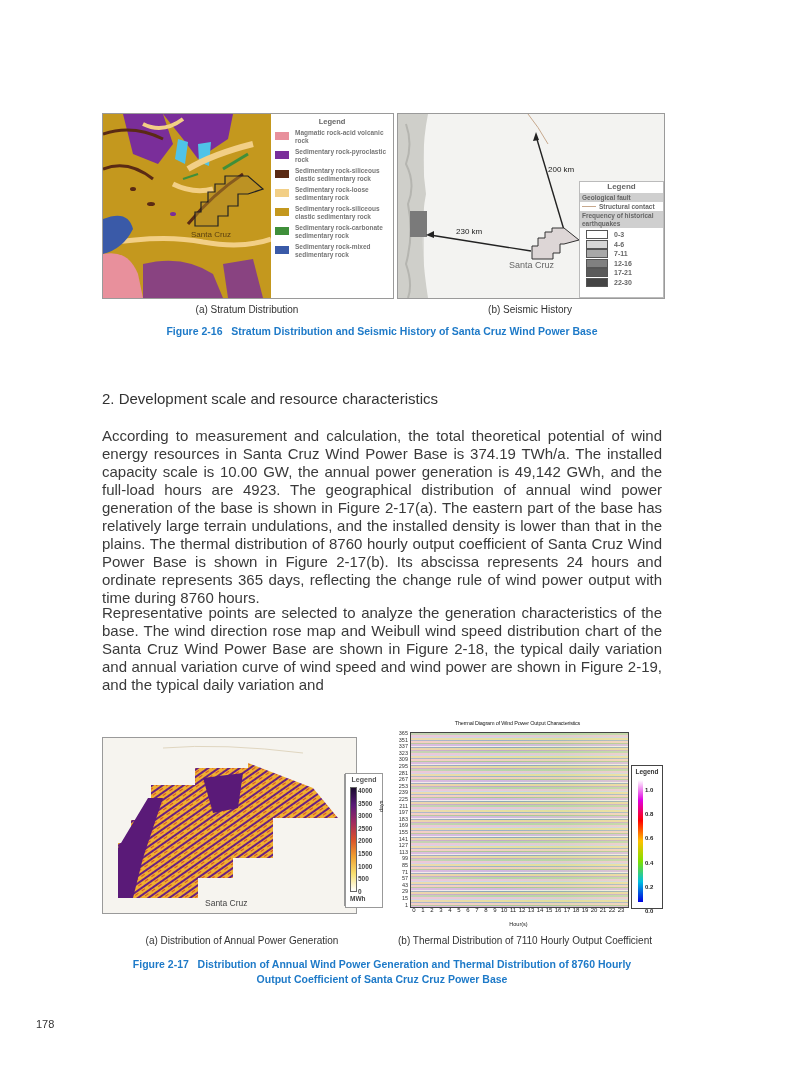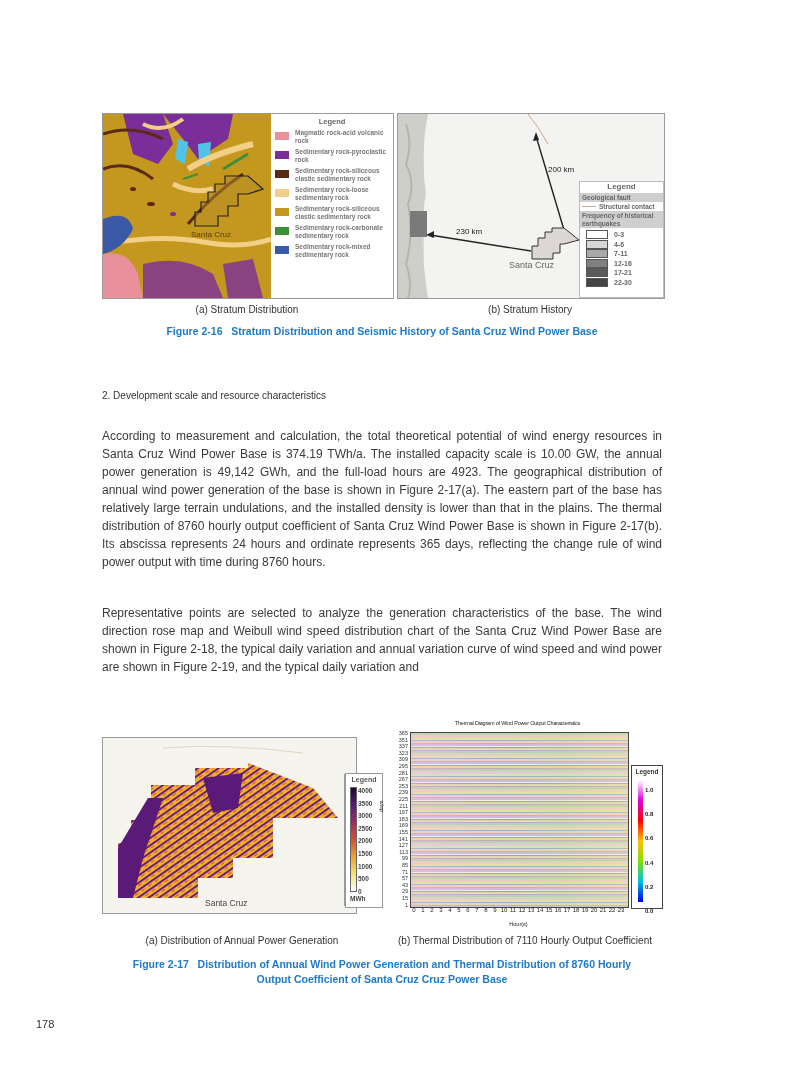--- a/index.html
+++ b/index.html
@@ -1,22 +1,22 @@
 <!DOCTYPE html>
 <html><head>
 <meta charset="utf-8">
 <style>
   html,body{margin:0;padding:0;background:#fff;}
   body{width:793px;height:1077px;position:relative;overflow:hidden;font-family:"Liberation Sans",sans-serif;color:#3a3a3a;}
   .abs{position:absolute;}
   .fig-frame{position:absolute;border:1px solid #9a9a9a;overflow:hidden;background:#fff;}
   .sub-cap{position:absolute;font-size:10px;color:#333;text-align:center;}
   .fig-cap{position:absolute;font-size:10.5px;font-weight:bold;color:#1e7ac8;text-align:center;line-height:15px;}
-  .section-head{position:absolute;left:102px;top:390px;font-size:10px;color:#333;}
-  .para{position:absolute;left:102px;width:560px;font-size:12px;line-height:18px;color:#3a3a3a;text-align:justify;text-align-last:left;margin:0;}
+  .section-head{position:absolute;left:102px;top:390px;font-size:15px;color:#333;}
+  .para{position:absolute;left:102px;width:560px;font-size:15px;line-height:18px;color:#3a3a3a;text-align:justify;text-align-last:left;margin:0;}
   .legend-box{position:absolute;background:#fff;font-weight:bold;}
   .leg-row{display:flex;align-items:flex-start;margin-bottom:3px;}
   .swatch{width:14px;height:8px;margin-right:6px;margin-top:3px;flex:none;}
   .leg-text{font-size:6.5px;line-height:8px;color:#777;}
   .seis-leg-row{display:flex;align-items:center;height:9.5px;}
   .seis-sw{width:20px;height:7px;border:1px solid #555;margin-right:6px;margin-left:6px;}
   .seis-txt{font-size:7px;color:#666;}
   .ytick{position:absolute;right:0;font-size:5.5px;color:#333;line-height:6px;}
   .xtick{position:absolute;font-size:6px;color:#222;transform:translateX(-50%);}
   .page-num{position:absolute;left:36px;top:1018px;font-size:11px;color:#333;}
@@ -130,21 +130,21 @@
         </div>
       <div class="seis-leg-row">
           <span class="seis-sw" style="background:#444;"></span>
           <span class="seis-txt">22-30</span>
         </div>
     </div>
   </div>
 </div>
 
 <div class="sub-cap" style="left:102px;top:304px;width:290px;text-align:center;">(a) Stratum Distribution</div>
-<div class="sub-cap" style="left:397px;top:304px;width:266px;">(b) Stratum History</div>
+<div class="sub-cap" style="left:397px;top:304px;width:266px;">(b) Seismic History</div>
 <div class="fig-cap" style="left:102px;top:324px;width:560px;">Figure 2-16&nbsp;&nbsp;&nbsp;Stratum Distribution and Seismic History of Santa Cruz Wind Power Base</div>
 
 <div class="section-head">2. Development scale and resource characteristics</div>
 <p class="para" style="top:427px;">According to measurement and calculation, the total theoretical potential of wind energy resources in Santa Cruz Wind Power Base is 374.19 TWh/a. The installed capacity scale is 10.00 GW, the annual power generation is 49,142 GWh, and the full-load hours are 4923. The geographical distribution of annual wind power generation of the base is shown in Figure 2-17(a). The eastern part of the base has relatively large terrain undulations, and the installed density is lower than that in the plains. The thermal distribution of 8760 hourly output coefficient of Santa Cruz Wind Power Base is shown in Figure 2-17(b). Its abscissa represents 24 hours and ordinate represents 365 days, reflecting the change rule of wind power output with time during 8760 hours.</p>
 <p class="para" style="top:604px;">Representative points are selected to analyze the generation characteristics of the base. The wind direction rose map and Weibull wind speed distribution chart of the Santa Cruz Wind Power Base are shown in Figure 2-18, the typical daily variation and annual variation curve of wind speed and wind power are shown in Figure 2-19, and the typical daily variation and</p>
 
 <div class="fig-frame" style="left:102px;top:737px;width:253px;height:175px;background:#f6f4ef;">
   <svg width="253" height="175" viewBox="0 0 253 175" style="position:absolute;left:0;top:0;">
     <defs>
       <pattern id="pm" width="8" height="6" patternUnits="userSpaceOnUse" patternTransform="rotate(-35)">

